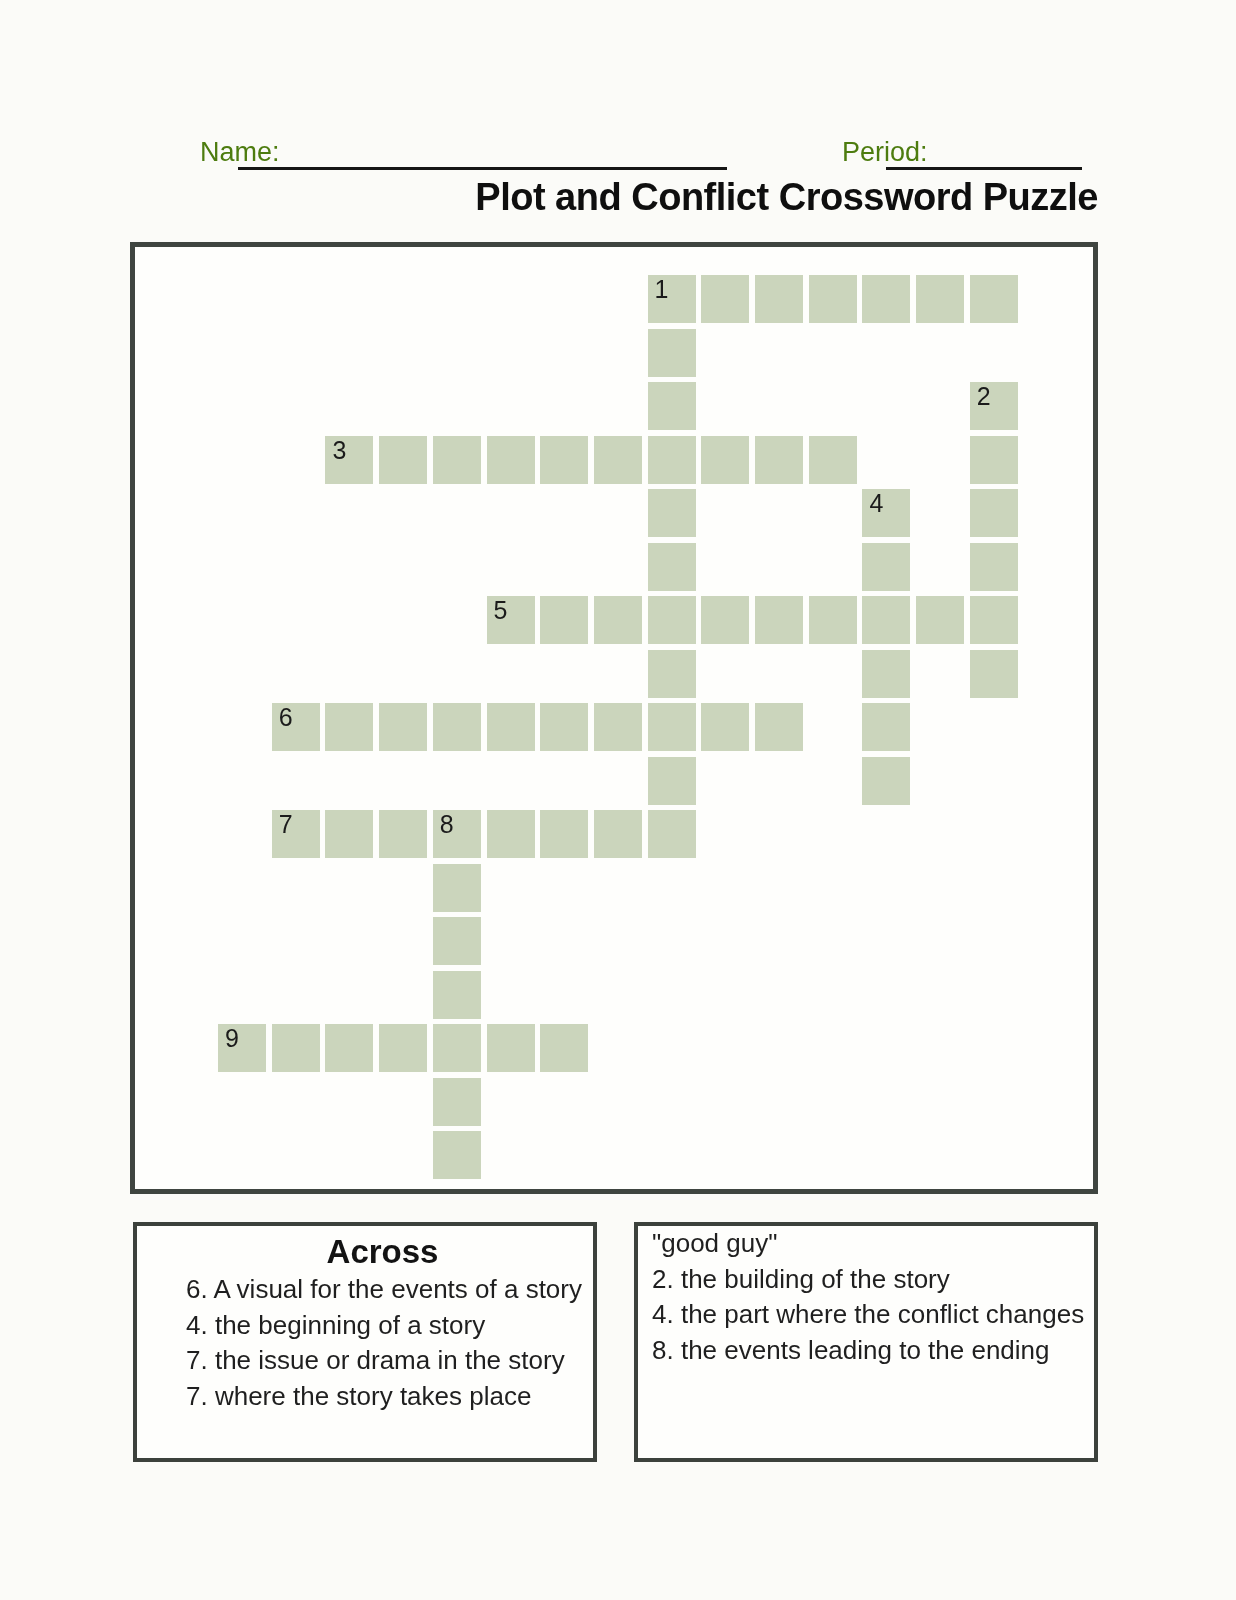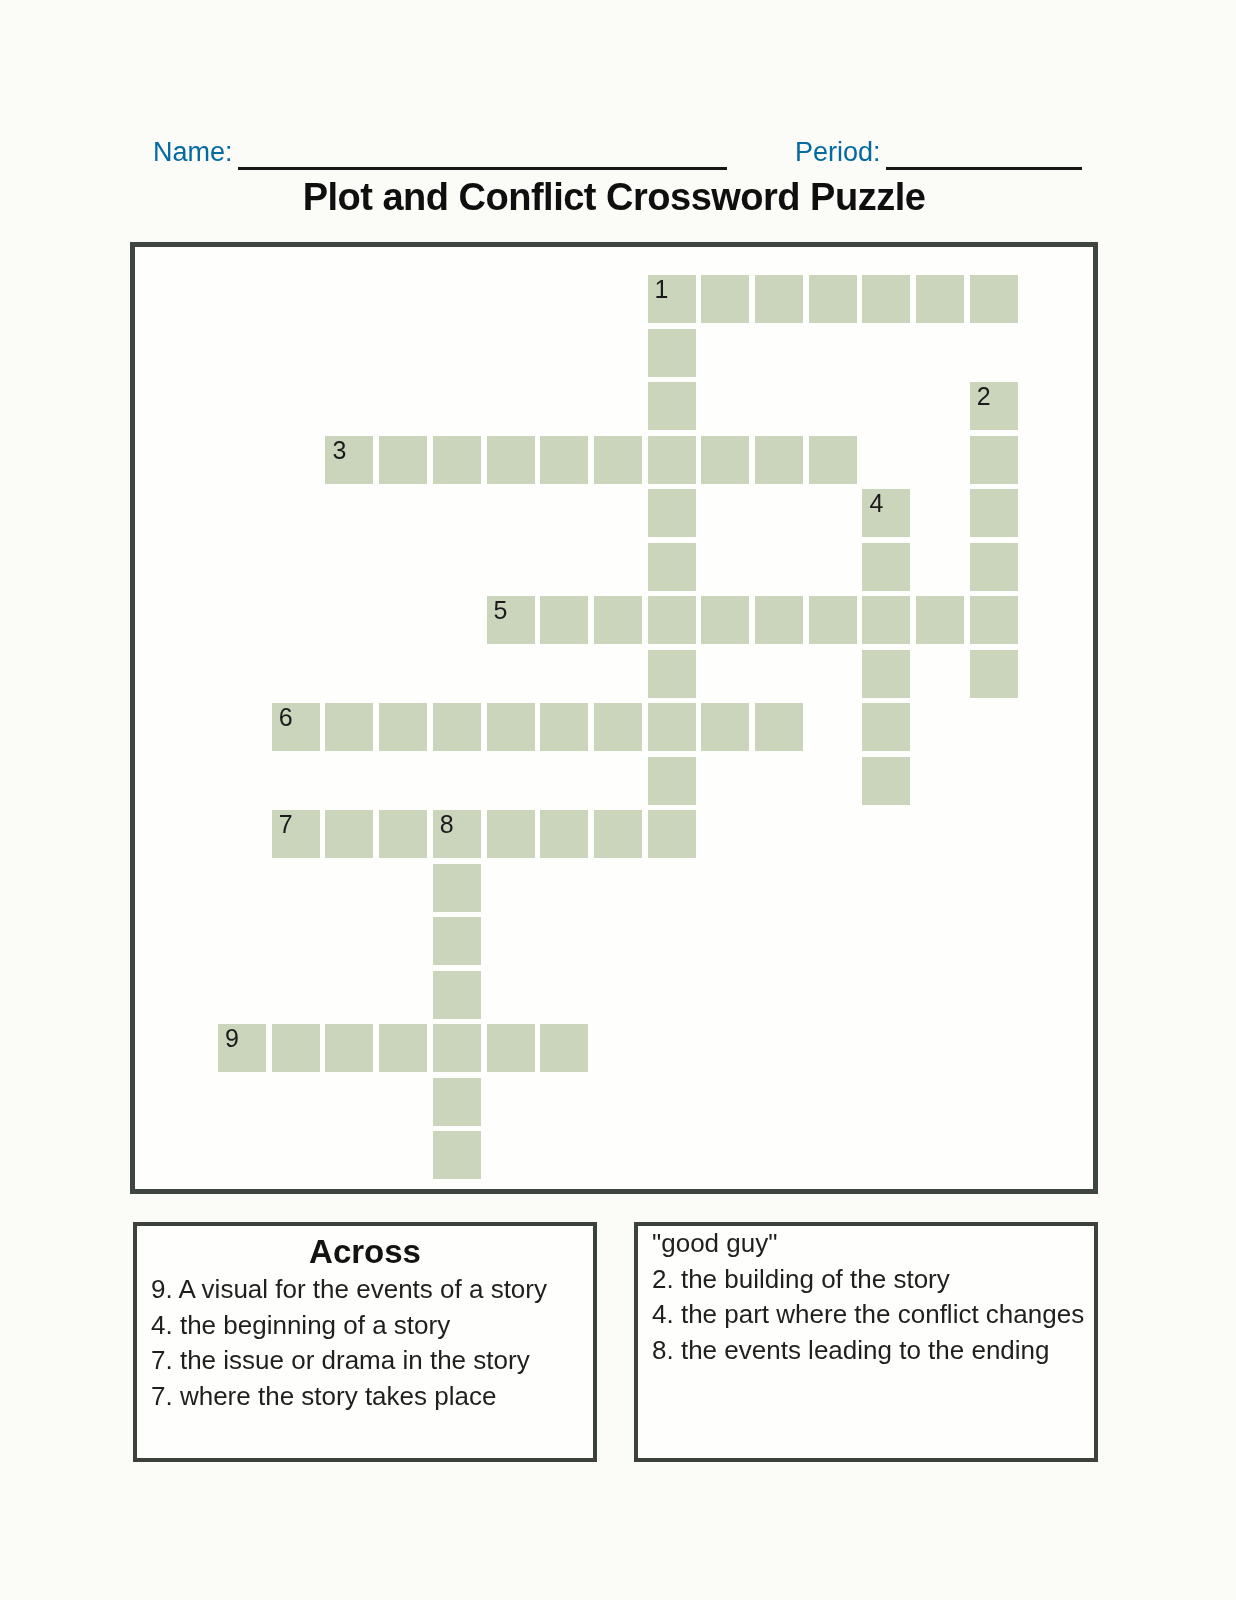--- a/index.html
+++ b/index.html
@@ -14,36 +14,37 @@
     font-family: "Liberation Sans", sans-serif;
     color: #161616;
     overflow: hidden;
   }
   .abs { position: absolute; }
 
   
   .field-label {
     font-size: 27px;
     line-height: 30px;
-    color: #0369a1;
+    color: #4d7c0f;
+    margin-left: 47px;
   }
   .blank-line {
     height: 3px;
     background: #161616;
   }
   #name-label   { left: 153px; top: 137px; }
   #name-line    { left: 238px; top: 167px; width: 489px; }
   #period-label { left: 795px; top: 137px; }
   #period-line  { left: 886px; top: 167px; width: 196px; }
 
   .page-title {
     left: 130px;
     top: 176px;
     width: 968px;
-    text-align: center;
+    text-align: right;
     font-size: 38px;
     font-weight: 700;
     letter-spacing: -0.5px;
     color: #0f0f0f;
   }
 
   
   .grid-box {
     left: 130px;
     top: 242px;
@@ -68,21 +69,21 @@
 
   
   .clue-box {
     top: 1222px;
     width: 464px;
     height: 240px;
     border: 4px solid #3c413c;
     box-sizing: border-box;
     background: #fefefc;
   }
-  #across-box { left: 133px; }
+  #across-box { left: 133px; padding-left: 35px; }
   #down-box   { left: 634px; }
   .clue-title {
     margin-top: 6px;
     text-align: center;
     font-size: 33px;
     font-weight: 700;
     line-height: 40px;
     color: #131313;
   }
   .clue-line {
@@ -193,21 +194,21 @@
     <div class="cell" style="left: 244.1px; top: 777px; background: rgb(203, 213, 188);"></div>
     <div class="cell" style="left: 297.8px; top: 777px; background: rgb(203, 213, 188);"></div>
     <div class="cell" style="left: 351.5px; top: 777px; background: rgb(203, 213, 188);"></div>
     <div class="cell" style="left: 405.2px; top: 777px; background: rgb(203, 213, 188);"></div>
     <div class="cell" style="left: 297.8px; top: 830.5px; background: rgb(203, 213, 188);"></div>
     <div class="cell" style="left: 297.8px; top: 884px; background: rgb(203, 213, 188);"></div>
   </div>
 
 <div class="abs clue-box" id="across-box">
   <div class="clue-title">Across</div>
-  <div class="clue-line">9. A visual for the events of a story</div>
+  <div class="clue-line">6. A visual for the events of a story</div>
   <div class="clue-line">4. the beginning of a story</div>
   <div class="clue-line">7. the issue or drama in the story</div>
   <div class="clue-line">7. where the story takes place</div>
 </div>
 
 <div class="abs clue-box" id="down-box">
   <div class="clue-line">"good guy"</div>
   <div class="clue-line">2. the building of the story</div>
   <div class="clue-line">4. the part where the conflict changes</div>
   <div class="clue-line">8. the events leading to the ending</div>

